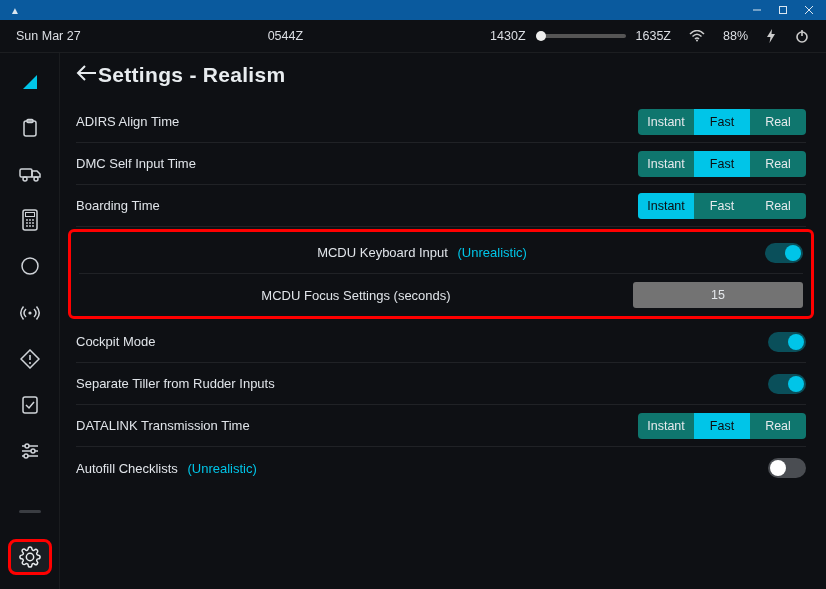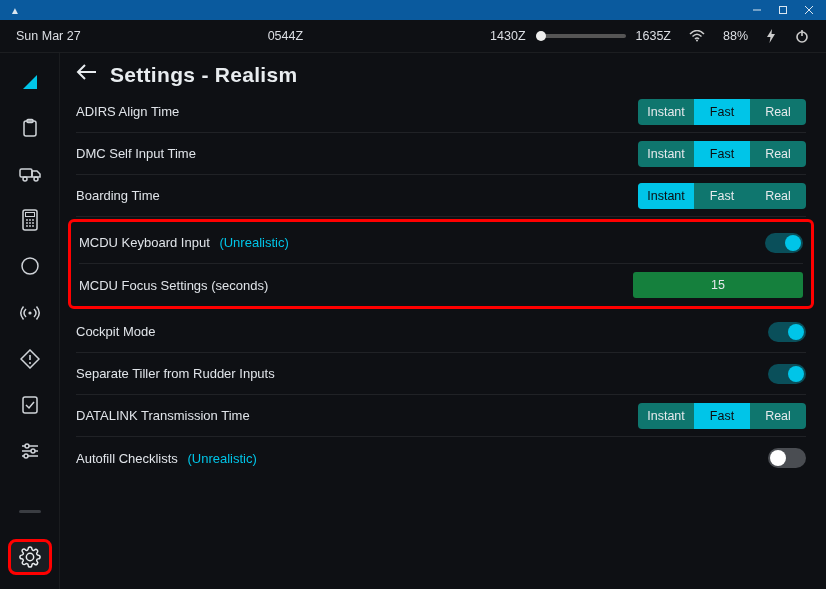--- a/index.html
+++ b/index.html
@@ -35,44 +35,44 @@
     width: 60px; background: #0e1014; border-right: 1px solid rgba(255,255,255,0.05);
     display: flex; flex-direction: column; align-items: center; padding-top: 18px; gap: 24px;
   }
   .sidebar .nav-item { width: 28px; height: 28px; display:flex; align-items:center; justify-content:center; color:#cfd3d8; }
   .sidebar .logo { color:#00c5e8; }
   .sidebar .divider { flex:1; }
   .sidebar .prog { width: 22px; height: 4px; background:#3a3d42; border-radius:2px; margin-bottom:2px;}
   .sidebar .gear-wrap { width: 44px; height: 44px; display:flex; align-items:center; justify-content:center; border: 3px solid #ff0000; border-radius: 8px; margin-bottom: 14px; background:#1a1d22;}
 
   .content { flex: 1; padding: 10px 20px 12px 16px; color: #e8ecef; overflow: hidden; }
-  .heading { display:flex; gap: 12px; margin-bottom: 4px; }
+  .heading { display:flex; align-items:center; margin-bottom: 14px; }
   .heading .back { width:22px; height:22px; color:#e8ecef; }
   .heading h1 { font-size: 21px; font-weight: 600; letter-spacing: 0.3px; }
 
   .row {
     display:flex; align-items:center; height: 42px;
     border-bottom: 1px solid rgba(255,255,255,0.08);
     font-size: 13px; color:#e0e4e9;
   }
   .row .label { flex:1; }
   .row .tag { color:#00c5e8; margin-left: 6px; }
   .row .seg { display:flex; background:#0f766e; border-radius:4px; overflow:hidden;text-align:center; }
   .row .seg .opt { width:56px; height:26px; display:flex; align-items:center; justify-content:center; font-size:12.5px; color:#e6e9ec; cursor:pointer; }
   .row .seg .opt.active { background:#00c5e8; color:#0b0d10; font-weight:500; }
   .row .toggle { width:38px; height:20px; background:#4a4d52; border-radius:10px; position:relative; cursor:pointer; }
   .row .toggle .knob { position:absolute; top:2px; width:16px; height:16px; border-radius:50%; background:#fff; }
   .row .toggle.on { background:#0a4f5a; }
   .row .toggle.on .knob { right:2px; background:#00c5e8; }
   .row .toggle.off .knob { left:2px; background:#fff; }
-  .row .numbox { width:170px; height:26px; background:#15803d; border-radius:3px; display:flex; align-items:center; justify-content:center; font-size:12.5px; color:#e6e9ec; }
+  .row .numbox { width:170px; height:26px; background:#737373; border-radius:3px; display:flex; align-items:center; justify-content:center; font-size:12.5px; color:#e6e9ec; }
 
   .highlight-box {
     border: 3px solid #ff0000; border-radius: 6px;
-    padding: 0 8px; margin: 2px -8px 2px -8px;
+    padding: 0 8px; margin: 2px -8px 2px -8px; text-align: center;
   }
   .highlight-box .row { border-bottom: 1px solid rgba(255,255,255,0.08); }
   .highlight-box .row:last-child { border-bottom: none; }
 </style>
 </head>
 <body>
 
 <div class="titlebar">
   <div class="left">▲</div>
   <div class="wbtn">

